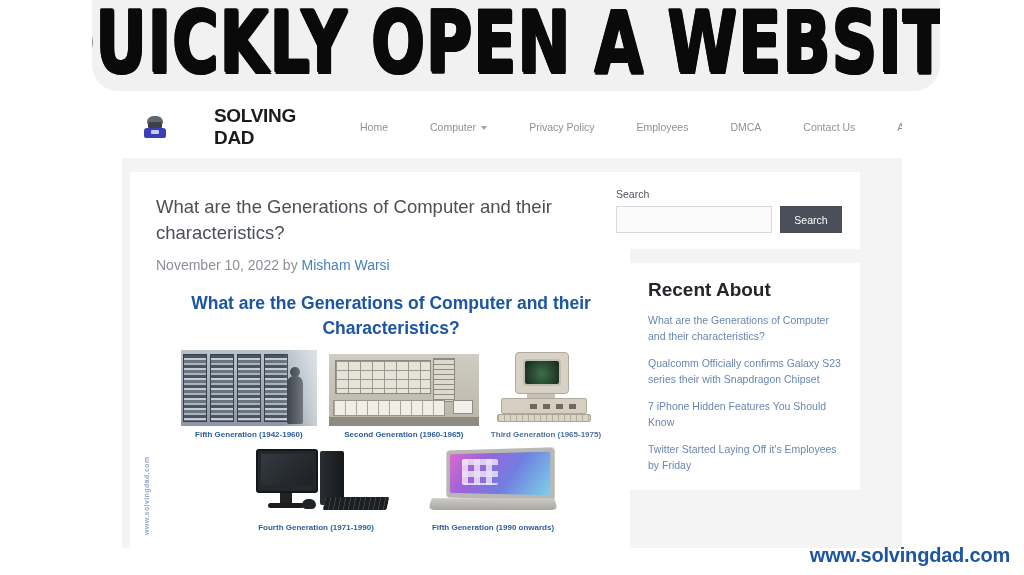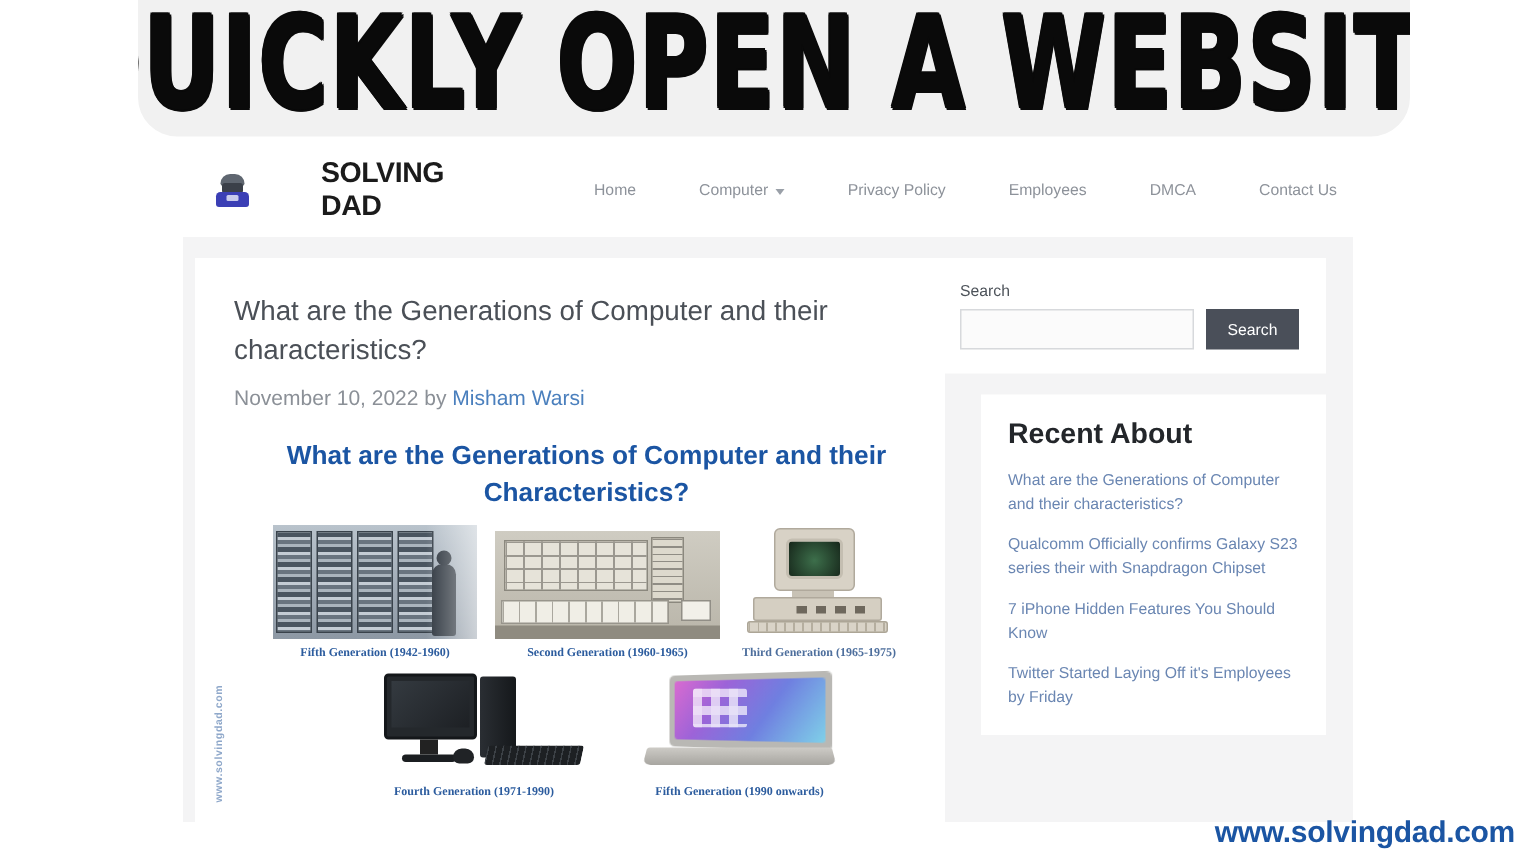--- a/index.html
+++ b/index.html
@@ -108,21 +108,21 @@
     font-weight: bold;
     font-size: 19px;
     letter-spacing: -0.3px;
     color: #1b1b1b;
     margin-left: 42px;
   }
 
   .nav {
     display: flex;
     gap: 42px;
-    margin-left: 100px;
+    margin-left: 64px;
   }
   .nav-item {
     font-size: 10.5px;
     color: #8d929a;
     white-space: nowrap;
     display: flex;
     align-items: center;
     gap: 5px;
     cursor: pointer;
   }
@@ -130,21 +130,21 @@
     display: inline-block;
     width: 0; height: 0;
     border-left: 3.5px solid transparent;
     border-right: 3.5px solid transparent;
     border-top: 4px solid #9aa0a8;
     margin-top: 2px;
   }
 
   .site-body {
     display: flex;
-    gap: 24px;
+    gap: 0;
     padding: 14px 0 0 0;
     background: #f4f4f5;
     height: 390px;
     box-sizing: border-box;
   }
 
   .content-card {
     width: 500px;
     margin-left: 8px;
     background: #ffffff;
@@ -201,21 +201,20 @@
     align-items: flex-end;
     gap: 12px;
   }
   .ig-row.row2 {
     gap: 26px;
     margin-top: 8px;
     padding-left: 26px;
   }
   .ig-cell {
     text-align: center;
-    font-family: Liberation Serif, serif;
   }
   .ig-caption {
     font-size: 8px;
     font-weight: bold;
     color: #2c5c9e;
     margin-top: 4px;
     white-space: nowrap;
   }
   .ig-caption.muted { color: #4e6f9d; }
 

